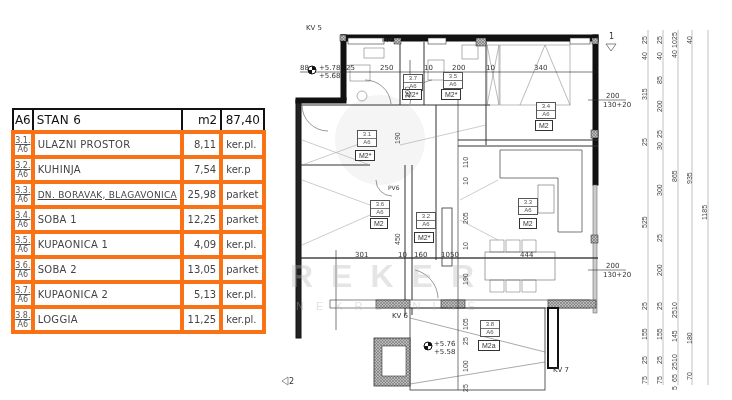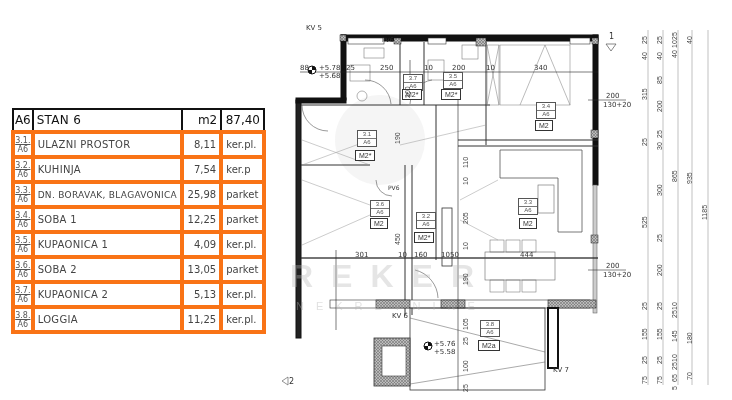--- a/index.html
+++ b/index.html
@@ -41,21 +41,21 @@
     <td class="mat">ker.pl.</td>
   </tr>
   <tr>
     <td class="code"><span class="n">3.2.</span><span>A6</span></td>
     <td class="name">KUHINJA</td>
     <td class="area">7,54</td>
     <td class="mat">ker.p</td>
   </tr>
   <tr>
     <td class="code"><span class="n">3.3.</span><span>A6</span></td>
-    <td class="name" style="font-size:9px;">DN. BORAVAK, BLAGAVONICA</td>
+    <td class="name" style="font-size:9px;text-decoration:underline;">DN. BORAVAK, BLAGAVONICA</td>
     <td class="area">25,98</td>
     <td class="mat">parket</td>
   </tr>
   <tr>
     <td class="code"><span class="n">3.4.</span><span>A6</span></td>
     <td class="name">SOBA 1</td>
     <td class="area">12,25</td>
     <td class="mat">parket</td>
   </tr>
   <tr>

